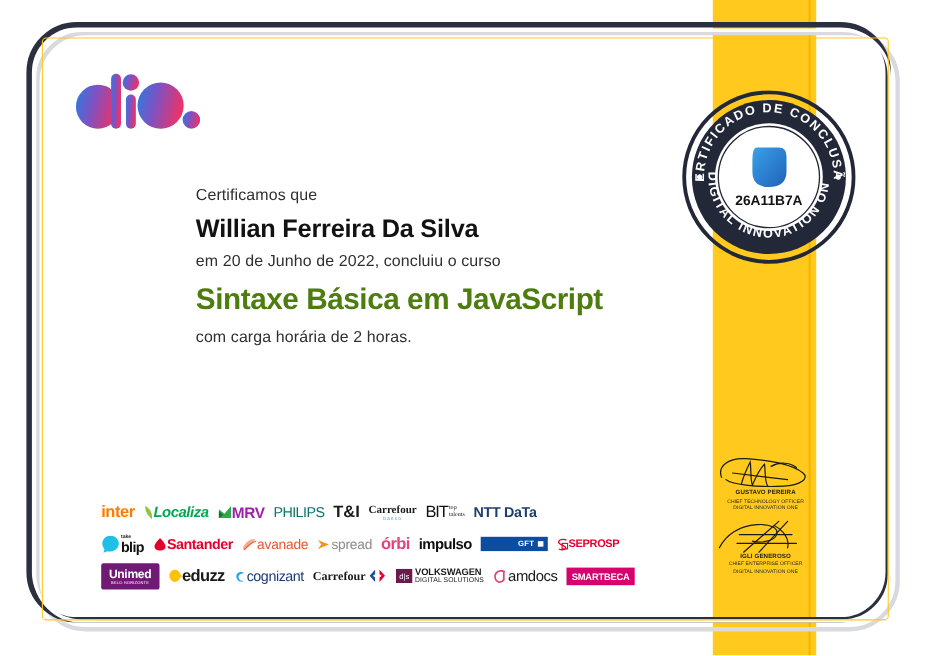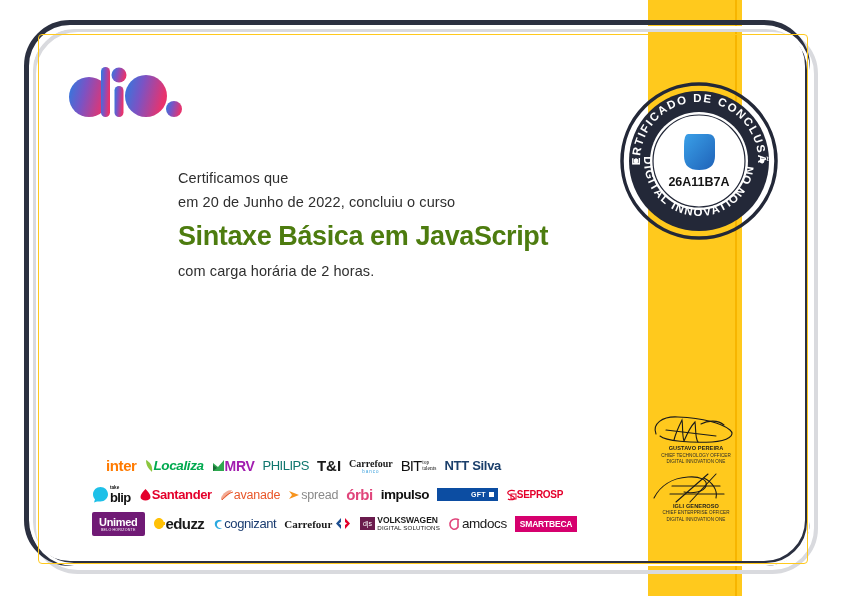--- a/index.html
+++ b/index.html
@@ -50,21 +50,21 @@
             line-height:1.35;margin-top:-3px;}
   .sig-role{font-size:4.6px;color:#2a2a2a;line-height:1.45;letter-spacing:.05px;}
 
   
   .partners{position:absolute;top:452px;left:92px;width:520px;z-index:6;}
   .p-row{display:flex;align-items:center;gap:8px;height:27px;margin-bottom:2px;}
   .p-logo{display:flex;align-items:center;justify-content:center;
           height:22px;white-space:nowrap;}
 
   
-  .l-inter{color:#FF7A00;font-size:15px;font-weight:bold;letter-spacing:-.4px;margin-left:14px;}
+  .l-inter{color:#FF7A00;font-size:15px;font-weight:bold;letter-spacing:-.4px;}
   .l-localiza{color:#00A94F;font-size:13.5px;font-weight:bold;font-style:italic;letter-spacing:-.4px;}
   .l-mrv{color:#a21caf;font-size:14px;font-weight:bold;letter-spacing:-.3px;}
   .l-philips{color:#0f766e;font-size:13px;font-weight:normal;letter-spacing:-.5px;}
   .l-tqi{color:#1a1a1a;font-size:15px;font-weight:bold;letter-spacing:0px;}
   .l-carrefour{color:#1a1a1a;font-size:10px;font-weight:bold;font-family:"Liberation Serif",serif;}
   .l-carrefour-sub{color:#3aa0dd;font-size:4.5px;letter-spacing:1px;display:block;text-align:center;}
   .l-bit{color:#111;font-size:15px;font-weight:normal;letter-spacing:-1px;}
   .l-bit-sub{color:#111;font-size:5.5px;line-height:1.05;font-family:"Liberation Serif",serif;}
   .l-ntt{color:#1b3f6b;font-size:13px;font-weight:bold;letter-spacing:-.3px;}
   .l-blip{color:#111;font-size:13px;font-weight:bold;letter-spacing:-.6px;}
@@ -142,20 +142,21 @@
       </text>
       <circle cx="16" cy="79" r="2.4" fill="#ffffff"></circle>
       <circle cx="142" cy="79" r="2.4" fill="#ffffff"></circle>
       <path d="M 68,52 L 88,52 Q 95,52 95,60 L 95,74 Q 95,88 79,88 Q 64,88 64,74 L 64,64 Q 64,52 68,52 Z" fill="url(#dropgrad)"></path>
       <text x="79" y="104" font-size="12.5" font-weight="bold" fill="#141414" text-anchor="middle" font-family="'Liberation Sans',sans-serif">26A11B7A</text>
     </svg>
   </div>
 
   <div class="text-block">
     <div class="line-intro">Certificamos que</div>
+    <div class="line-name">Willian Ferreira Da Silva</div>
     <div class="line-date">em 20 de Junho de 2022, concluiu o curso</div>
     <div class="line-course">Sintaxe Básica em JavaScript</div>
     <div class="line-hours">com carga horária de 2 horas.</div>
   </div>
 
   <div class="signatures">
 
     <div class="sig-block">
       <svg class="sig-svg" width="100" height="34" viewBox="0 0 100 34">
         <g fill="none" stroke="#1a1a1a" stroke-width="1.1" stroke-linecap="round">
@@ -218,21 +219,21 @@
         <span class="l-carrefour-sub">banco</span>
       </div>
       <div class="p-logo">
         <span class="l-bit">BIT</span>
         <span style="display:inline-block;text-align:left;margin-left:1px;">
           <span class="l-bit-sub" style="display:block;">top</span>
           <span class="l-bit-sub" style="display:block;">talents</span>
         </span>
       </div>
       <div class="p-logo">
-        <span class="l-ntt">NTT Silva</span>
+        <span class="l-ntt">NTT DaTa</span>
       </div>
     </div>
 
     <div class="p-row">
       <div class="p-logo">
         <svg width="17" height="17" viewBox="0 0 17 17">
           <path d="M8.5,1 C12.6,1 16,4.2 16,8.2 C16,12.2 12.6,15.4 8.5,15.4 L5,15.4 L2,16.5 L3,13.2 C1.7,11.8 1,10.1 1,8.2 C1,4.2 4.4,1 8.5,1 Z" fill="#1EC0E8"></path>
         </svg>
         <span style="display:inline-block;text-align:left;margin-left:1px;">
           <span style="display:block;font-size:4.6px;color:#111;font-weight:bold;">take</span>

